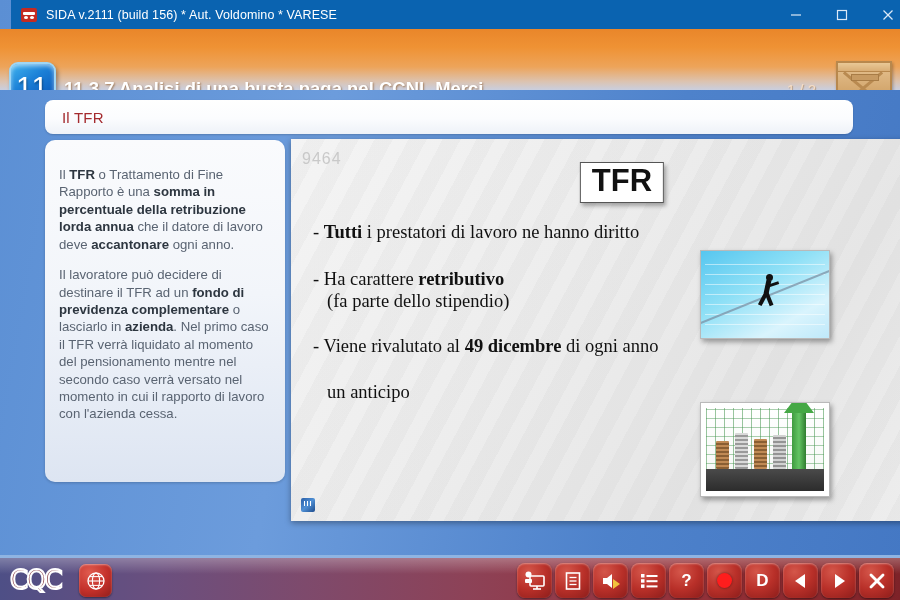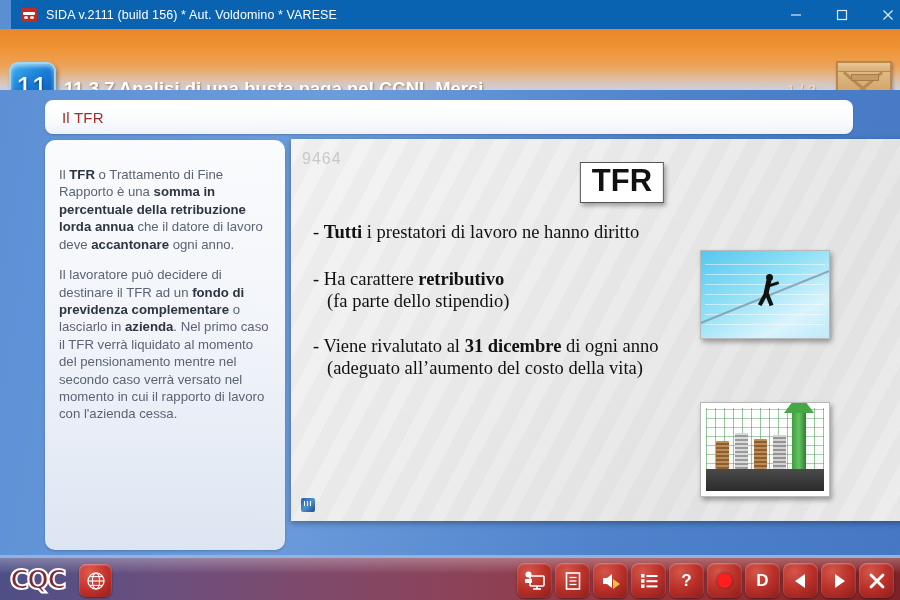--- a/index.html
+++ b/index.html
@@ -108,21 +108,21 @@
     border-radius: 8px;
     box-shadow: 0 1px 2px rgba(0,0,0,.18);
     display: flex; align-items: center;
   }
   .section-title span {
     margin-left: 17px; color: #a42a2e; font-size: 15px; letter-spacing: .2px;
   }
 
   
   .left-panel {
-    position: absolute; left: 45px; top: 140px; width: 240px; height: 410px;
+    position: absolute; left: 45px; top: 140px; width: 240px; height: 342px;
     background: linear-gradient(180deg,#fafbfd 0%, #f2f5fa 45%, #dde5f2 100%);
     border-radius: 10px;
     box-shadow: 0 1px 3px rgba(0,0,0,.2);
     padding: 26px 14px 10px 14px;
   }
   .left-panel p {
     color: #5a6472; font-size: 13.2px; line-height: 1.32;
     margin-bottom: 13px;
   }
   .left-panel b { color: #2d3640; font-weight: bold; }
@@ -240,21 +240,21 @@
     background: linear-gradient(90deg,
       #4e4f86 0%, #6b4f7e 18%, #7e4a6c 34%, #8d4257 52%, #95353f 70%, #8e2c32 85%, #7d2228 100%);
     border-top: 3px solid #8fb4e2;
   }
   .bb-sheen {
     position: absolute; left: 0; top: 0; width: 100%; height: 16px;
     background: linear-gradient(180deg, rgba(255,255,255,.28), rgba(255,255,255,0));
   }
   .cqc-logo {
     position: absolute; left: 10px; top: 7px;
-    font-size: 26px; font-weight: bold; color: #7e2b33;
+    font-size: 26px; font-weight: normal; color: #7e2b33;
     letter-spacing: -2px;
     -webkit-text-stroke: 2px #ffffff;
     font-family: "DejaVu Sans", sans-serif;
   }
   .globe-btn {
     position: absolute; left: 79px; top: 6px; width: 33px; height: 33px;
     border-radius: 7px;
     background: radial-gradient(circle at 32% 26%, #e05a4e 0%, #c3302a 55%, #8e1d1c 100%);
     box-shadow: inset 0 1px 2px rgba(255,255,255,.45), 0 1px 2px rgba(0,0,0,.45);
     display: flex; align-items: center; justify-content: center;
@@ -331,24 +331,24 @@
 
     <div class="bullets">
       <div class="bullet b1">
         <span><span>- </span><b>Tutti</b><span> i prestatori di lavoro ne hanno diritto</span></span>
       </div>
       <div class="bullet b2">
         <span><span>- Ha carattere </span><b>retributivo</b></span>
         <span class="sub">(fa parte dello stipendio)</span>
       </div>
       <div class="bullet b3">
-        <span><span>- Viene rivalutato al </span><b>31 dicembre</b><span> di ogni anno</span></span>
-        <span class="sub">(adeguato all’aumento del costo della vita)</span>
+        <span><span>- Viene rivalutato al </span><b>49 dicembre</b><span> di ogni anno</span></span>
       </div>
       <div class="bullet">
+        <span class="sub">un anticipo</span>
       </div>
     </div>
 
     <div class="pic pic-skier">
       <div class="skier-inner">
         <div class="skier-line"></div>
         <div class="skier-fig">
           <i class="sf-head"></i>
             <i class="sf-body"></i>
             <i class="sf-arm"></i>

